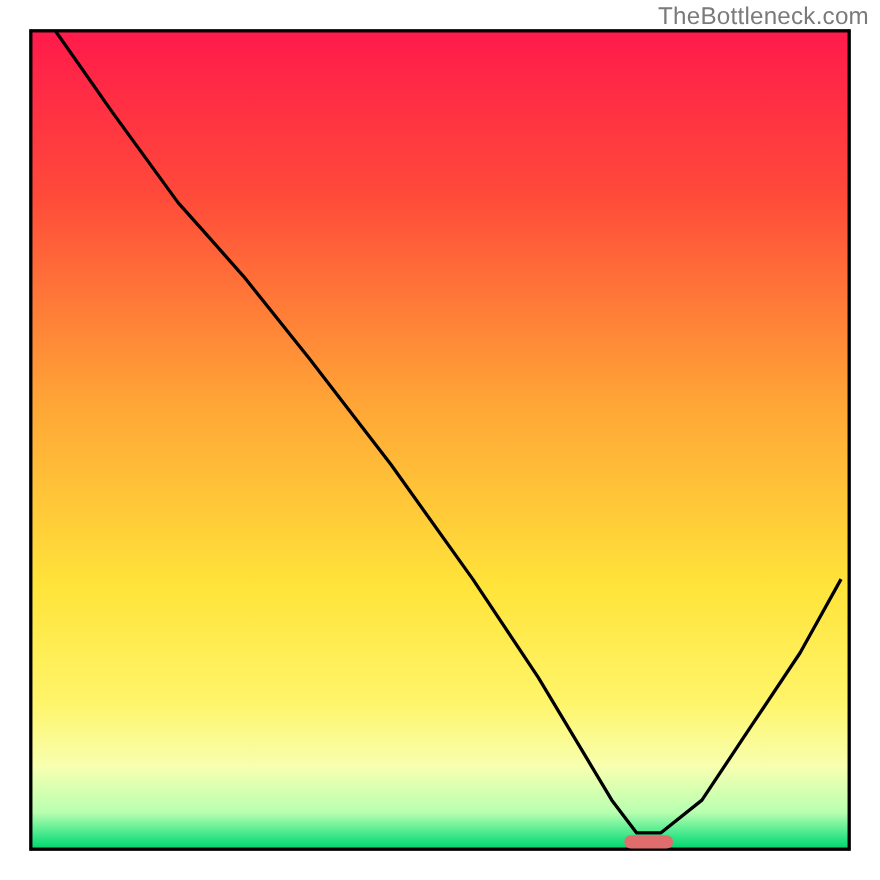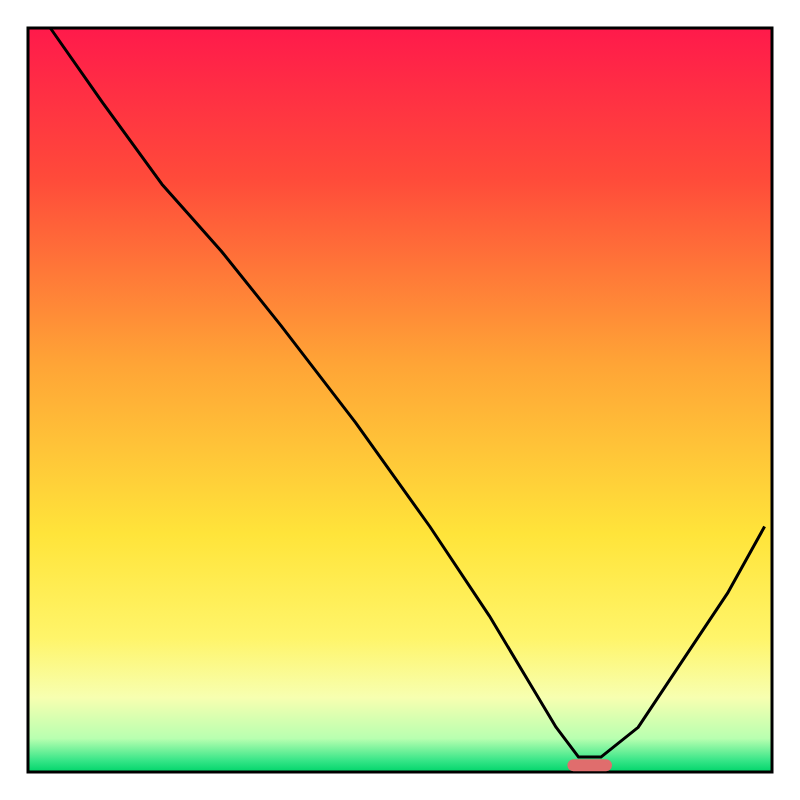--- a/index.html
+++ b/index.html
@@ -30,20 +30,21 @@
     position: absolute;
     left: 0;
     top: 0;
   }
 </style>
 </head>
 <body>
 
 <div class="frame">
 
+  <div class="watermark">TheBottleneck.com</div>
 
   <svg class="plot" width="800" height="800" viewBox="0 0 800 800">
     <defs>
       <linearGradient id="bg-grad" x1="0" y1="0" x2="0" y2="1">
           <stop offset="0%" stop-color="#ff1a4b"></stop>
           <stop offset="20%" stop-color="#ff4a3a"></stop>
           <stop offset="45%" stop-color="#ffa436"></stop>
           <stop offset="68%" stop-color="#ffe43a"></stop>
           <stop offset="82%" stop-color="#fff56a"></stop>
           <stop offset="90%" stop-color="#f7ffb0"></stop>

